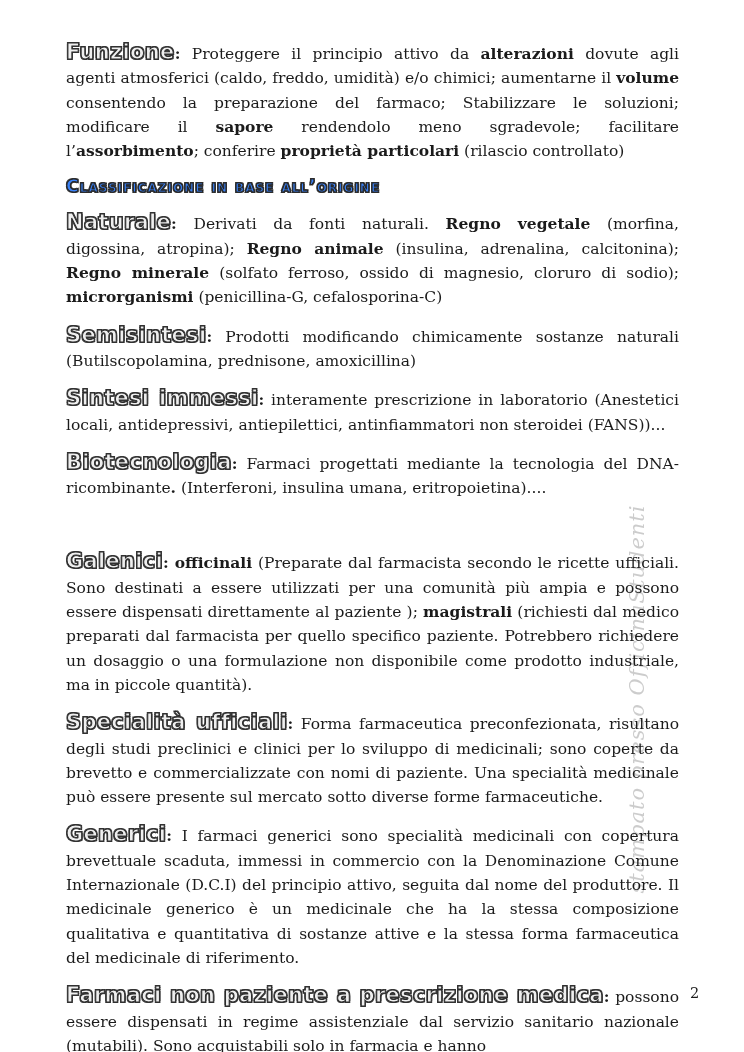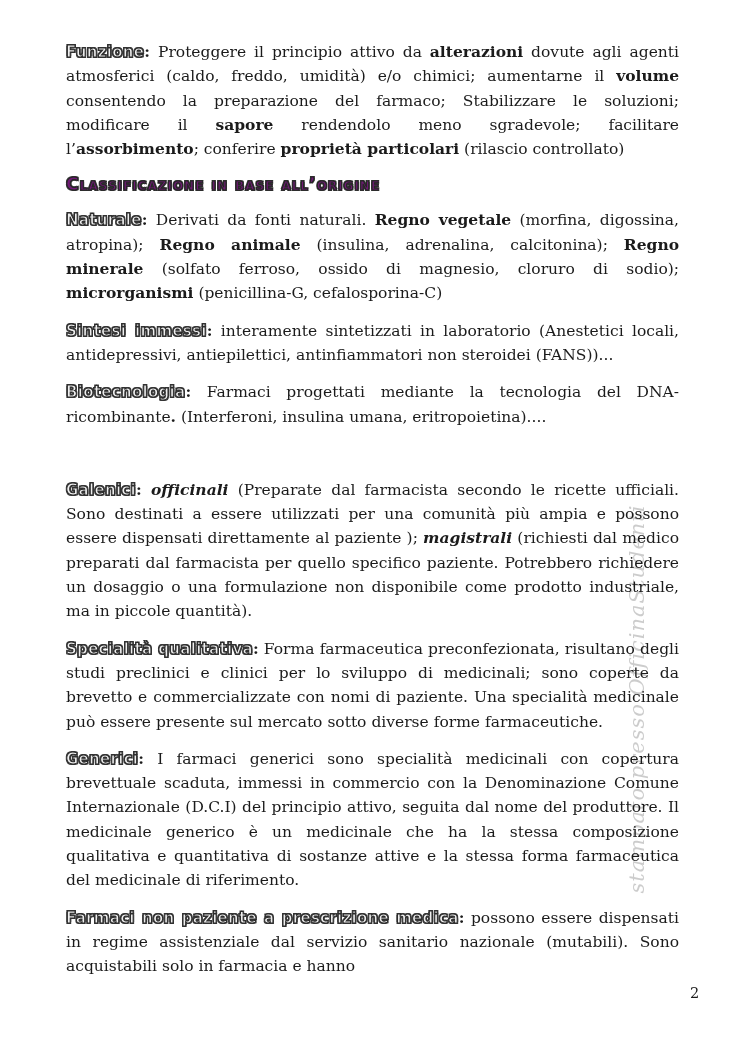--- a/index.html
+++ b/index.html
@@ -21,52 +21,52 @@
   }
   .para {
     margin: 0 0 13px 0;
     font-size: 15.5px;
     line-height: 24.3px;
     text-align: justify;
   }
   .lead {
     font-family: "DejaVu Sans", sans-serif;
     font-weight: bold;
-    font-size: 15px;
+    font-size: 21px;
     color: #efefef;
     letter-spacing: 0.3px;
     -webkit-text-stroke: 1px #2b2b2b;
     text-shadow:
       -1px -1px 0 #3a3a3a,
        1px -1px 0 #3a3a3a,
       -1px  1px 0 #3a3a3a,
        1px  1px 0 #3a3a3a;
   }
   .colon {
     font-weight: bold;
     color: #1b1b1b;
   }
   .section-heading {
     font-family: "DejaVu Sans", sans-serif;
     font-variant: small-caps;
     font-weight: bold;
     font-size: 17.5px;
     letter-spacing: 1px;
-    color: #701a75;
+    color: #3b82f6;
     -webkit-text-stroke: 1px #262626;
     text-shadow:
       -1px -1px 0 #333333,
        1px -1px 0 #333333,
       -1px  1px 0 #333333,
        1px  1px 0 #333333;
     margin: 4px 0 14px 0;
   }
   .spacer { height: 36px; }
   .b { font-weight: bold; }
-  .i { font-style: italic; }
+  .i { }
   .watermark {
     position: absolute;
     left: 412px;
     top: 687px;
     width: 450px;
     text-align: center;
     transform: rotate(-90deg);
     transform-origin: center center;
     font-family: "DejaVu Serif", serif;
     font-style: italic;
@@ -88,23 +88,24 @@
 </head>
 <body>
 
 <div class="page">
   <div class="watermark">stampato presso OfficinaStudenti</div>
 
   <div class="content">
       <p class="para"><span class="lead">Funzione</span><span class="colon">:</span><span> Proteggere il principio attivo da </span><span class="b">alterazioni</span><span> dovute agli agenti atmosferici (caldo, freddo, umidità) e/o chimici; aumentarne il </span><span class="b">volume</span><span> consentendo la preparazione del farmaco; Stabilizzare le soluzioni; modificare il </span><span class="b">sapore</span><span> rendendolo meno sgradevole; facilitare l’</span><span class="b">assorbimento</span><span>; conferire </span><span class="b">proprietà particolari</span><span> (rilascio controllato)</span></p>
       <h2 class="section-heading">Classificazione in base all’origine</h2>
       <p class="para"><span class="lead">Naturale</span><span class="colon">:</span><span> Derivati da fonti naturali. </span><span class="b">Regno vegetale</span><span> (morfina, digossina, atropina); </span><span class="b">Regno animale</span><span> (insulina, adrenalina, calcitonina); </span><span class="b">Regno minerale</span><span> (solfato ferroso, ossido di magnesio, cloruro di sodio); </span><span class="b">microrganismi</span><span> (penicillina-G, cefalosporina-C)</span></p>
-      <p class="para"><span class="lead">Sintesi immessi</span><span class="colon">:</span><span> interamente sintetizzati in laboratorio (Anestetici locali, antidepressivi, antiepilettici, antinfiammatori non steroidei (FANS))...</span></p>
+      <p class="para"><span class="lead">Semisintesi</span><span class="colon">:</span><span> Prodotti modificando chimicamente sostanze naturali (Butilscopolamina, prednisone, amoxicillina)</span></p>
+      <p class="para"><span class="lead">Sintesi immessi</span><span class="colon">:</span><span> interamente prescrizione in laboratorio (Anestetici locali, antidepressivi, antiepilettici, antinfiammatori non steroidei (FANS))...</span></p>
       <p class="para"><span class="lead">Biotecnologia</span><span class="colon">:</span><span> Farmaci progettati mediante la tecnologia del DNA-ricombinante</span><span class="b">.</span><span> (Interferoni, insulina umana, eritropoietina)....</span></p>
       <div class="spacer"></div>
       <p class="para"><span class="lead">Galenici</span><span class="colon">:</span><span> </span><span class="b i">officinali</span><span> (Preparate dal farmacista secondo le ricette ufficiali. Sono destinati a essere utilizzati per una comunità più ampia e possono essere dispensati direttamente al paziente ); </span><span class="b i">magistrali</span><span> (richiesti dal medico preparati dal farmacista per quello specifico paziente. Potrebbero richiedere un dosaggio o una formulazione non disponibile come prodotto industriale, ma in piccole quantità).</span></p>
-      <p class="para"><span class="lead">Specialità qualitativa</span><span class="colon">:</span><span> Forma farmaceutica preconfezionata, risultano degli studi preclinici e clinici per lo sviluppo di medicinali; sono coperte da brevetto e commercializzate con nomi di paziente. Una specialità medicinale può essere presente sul mercato sotto diverse forme farmaceutiche.</span></p>
+      <p class="para"><span class="lead">Specialità ufficiali</span><span class="colon">:</span><span> Forma farmaceutica preconfezionata, risultano degli studi preclinici e clinici per lo sviluppo di medicinali; sono coperte da brevetto e commercializzate con nomi di paziente. Una specialità medicinale può essere presente sul mercato sotto diverse forme farmaceutiche.</span></p>
       <p class="para"><span class="lead">Generici</span><span class="colon">:</span><span> I farmaci generici sono specialità medicinali con copertura brevettuale scaduta, immessi in commercio con la Denominazione Comune Internazionale (D.C.I) del principio attivo, seguita dal nome del produttore. Il medicinale generico è un medicinale che ha la stessa composizione qualitativa e quantitativa di sostanze attive e la stessa forma farmaceutica del medicinale di riferimento.</span></p>
       <p class="para"><span class="lead">Farmaci non paziente a prescrizione medica</span><span class="colon">:</span><span> possono essere dispensati in regime assistenziale dal servizio sanitario nazionale (mutabili). Sono acquistabili solo in farmacia e hanno </span></p>
     </div>
 
   <div class="page-number">2</div>
 </div>
 
 </body></html>

